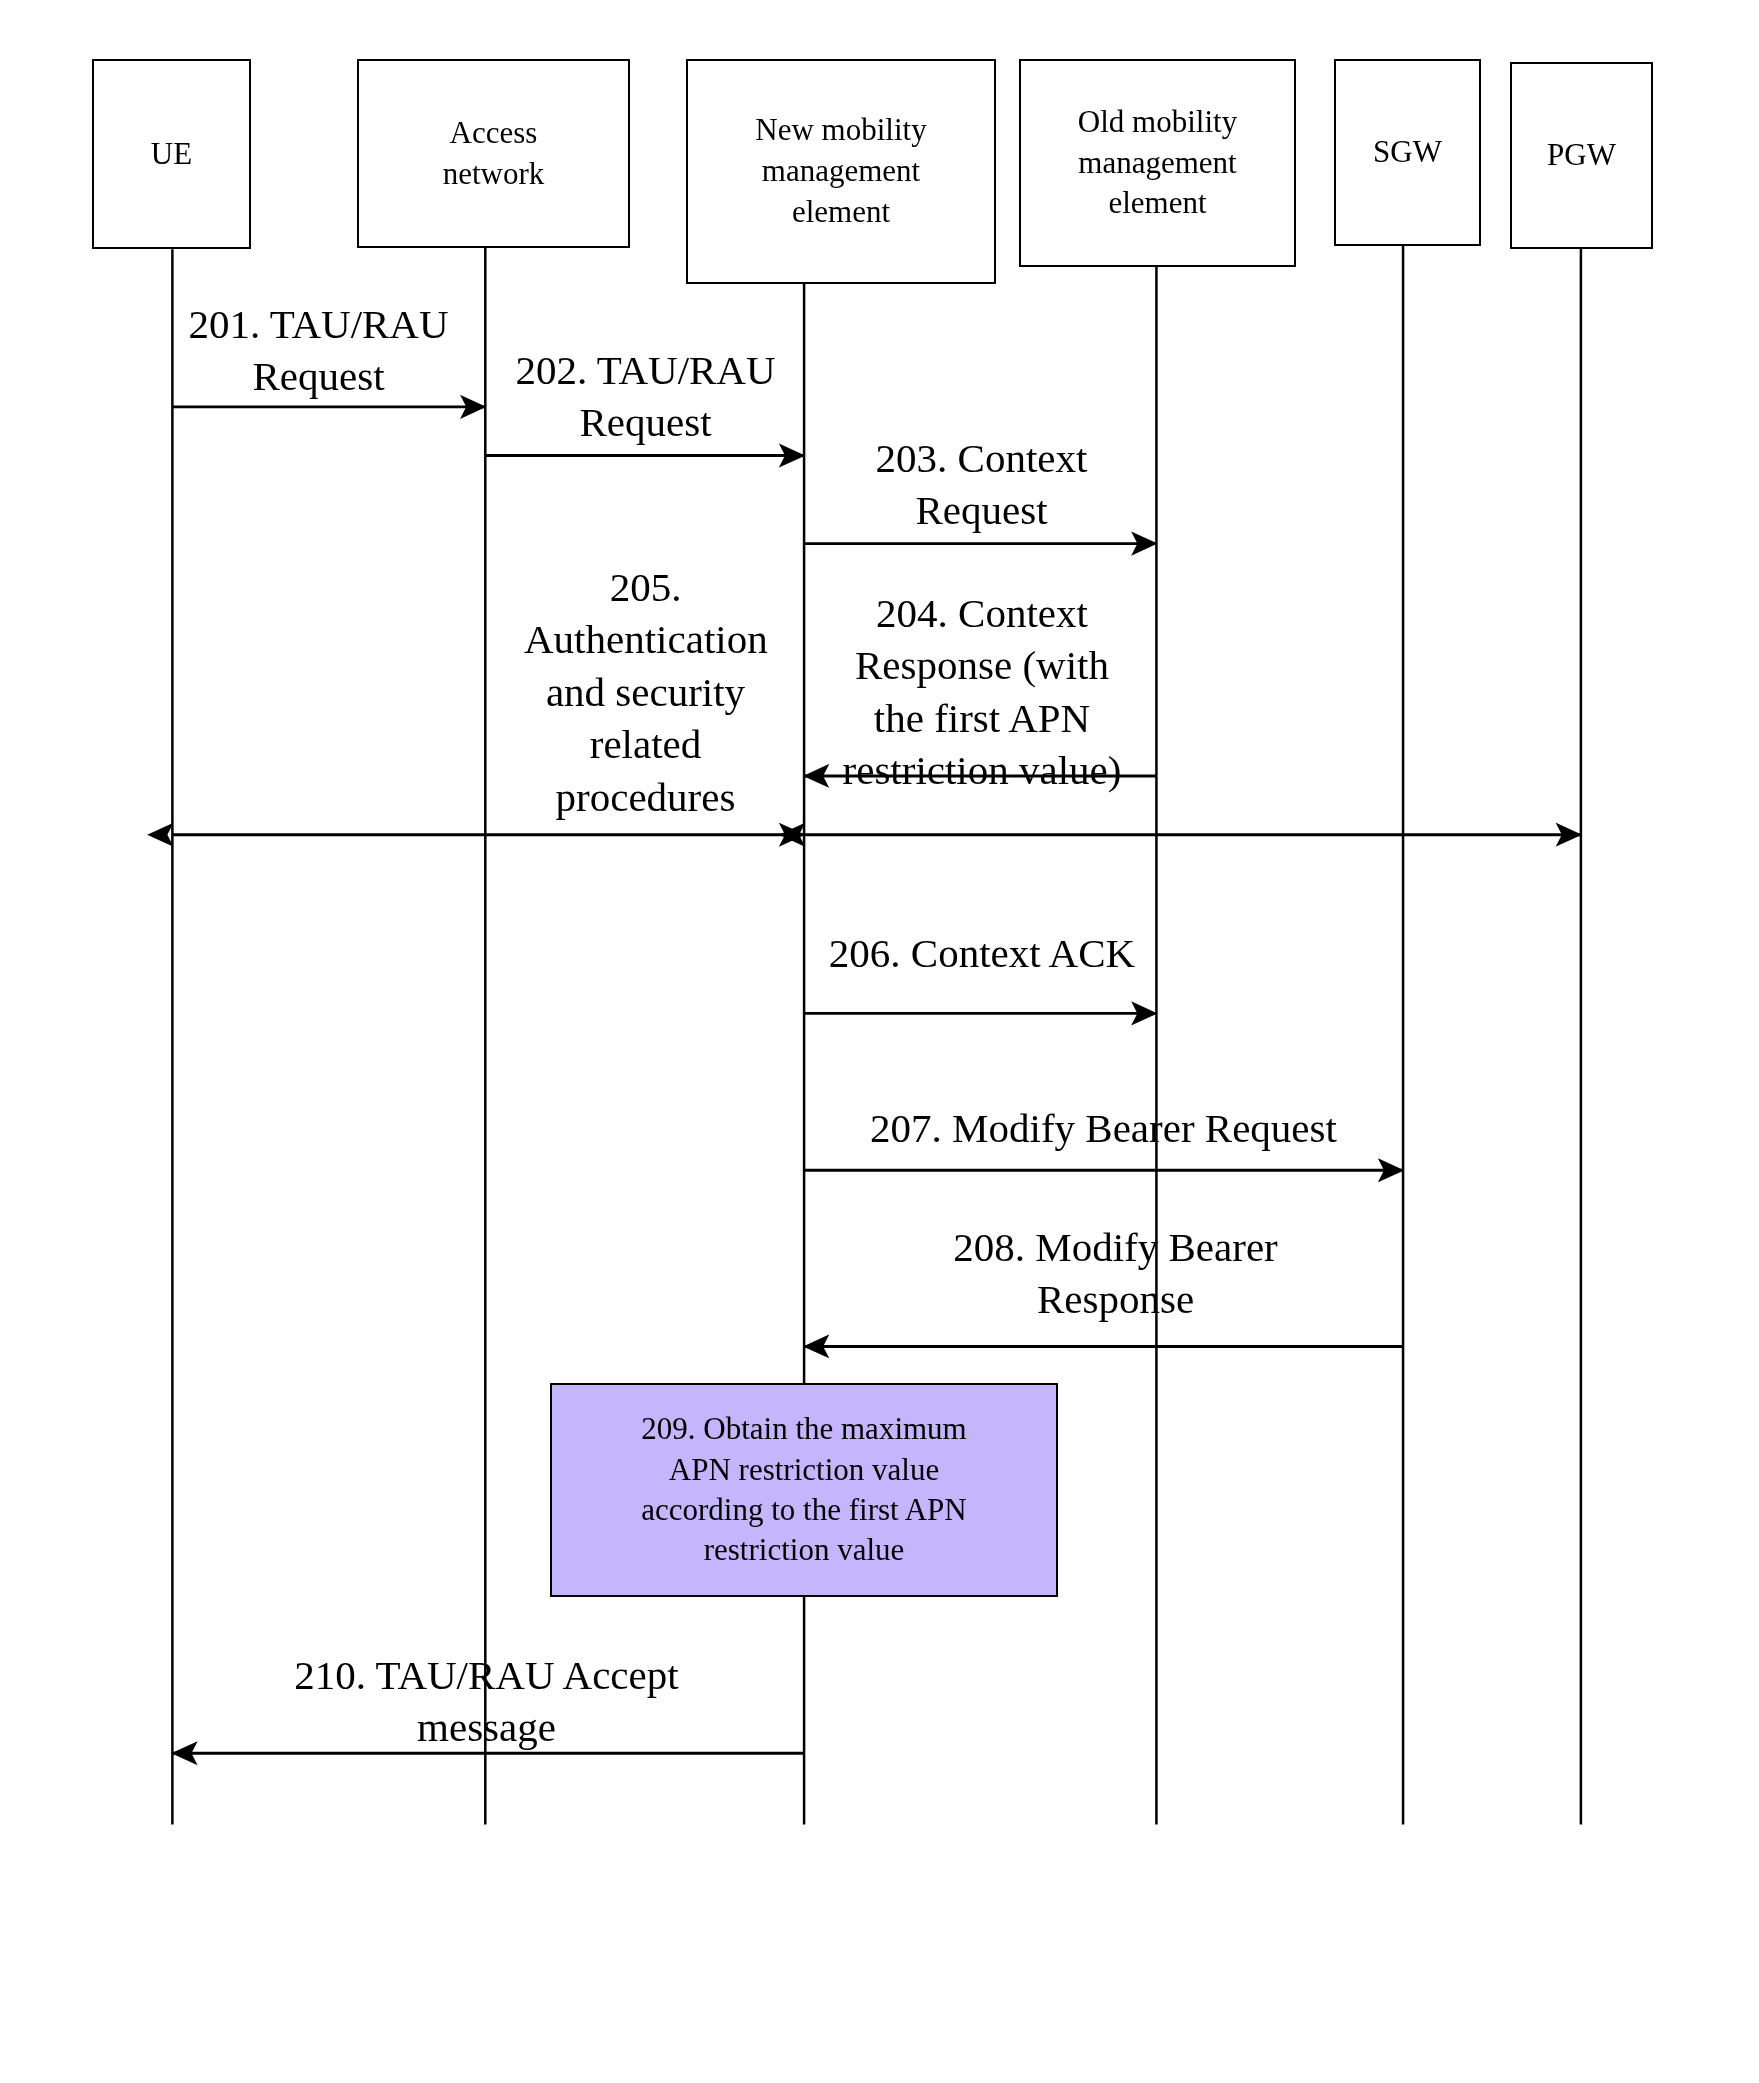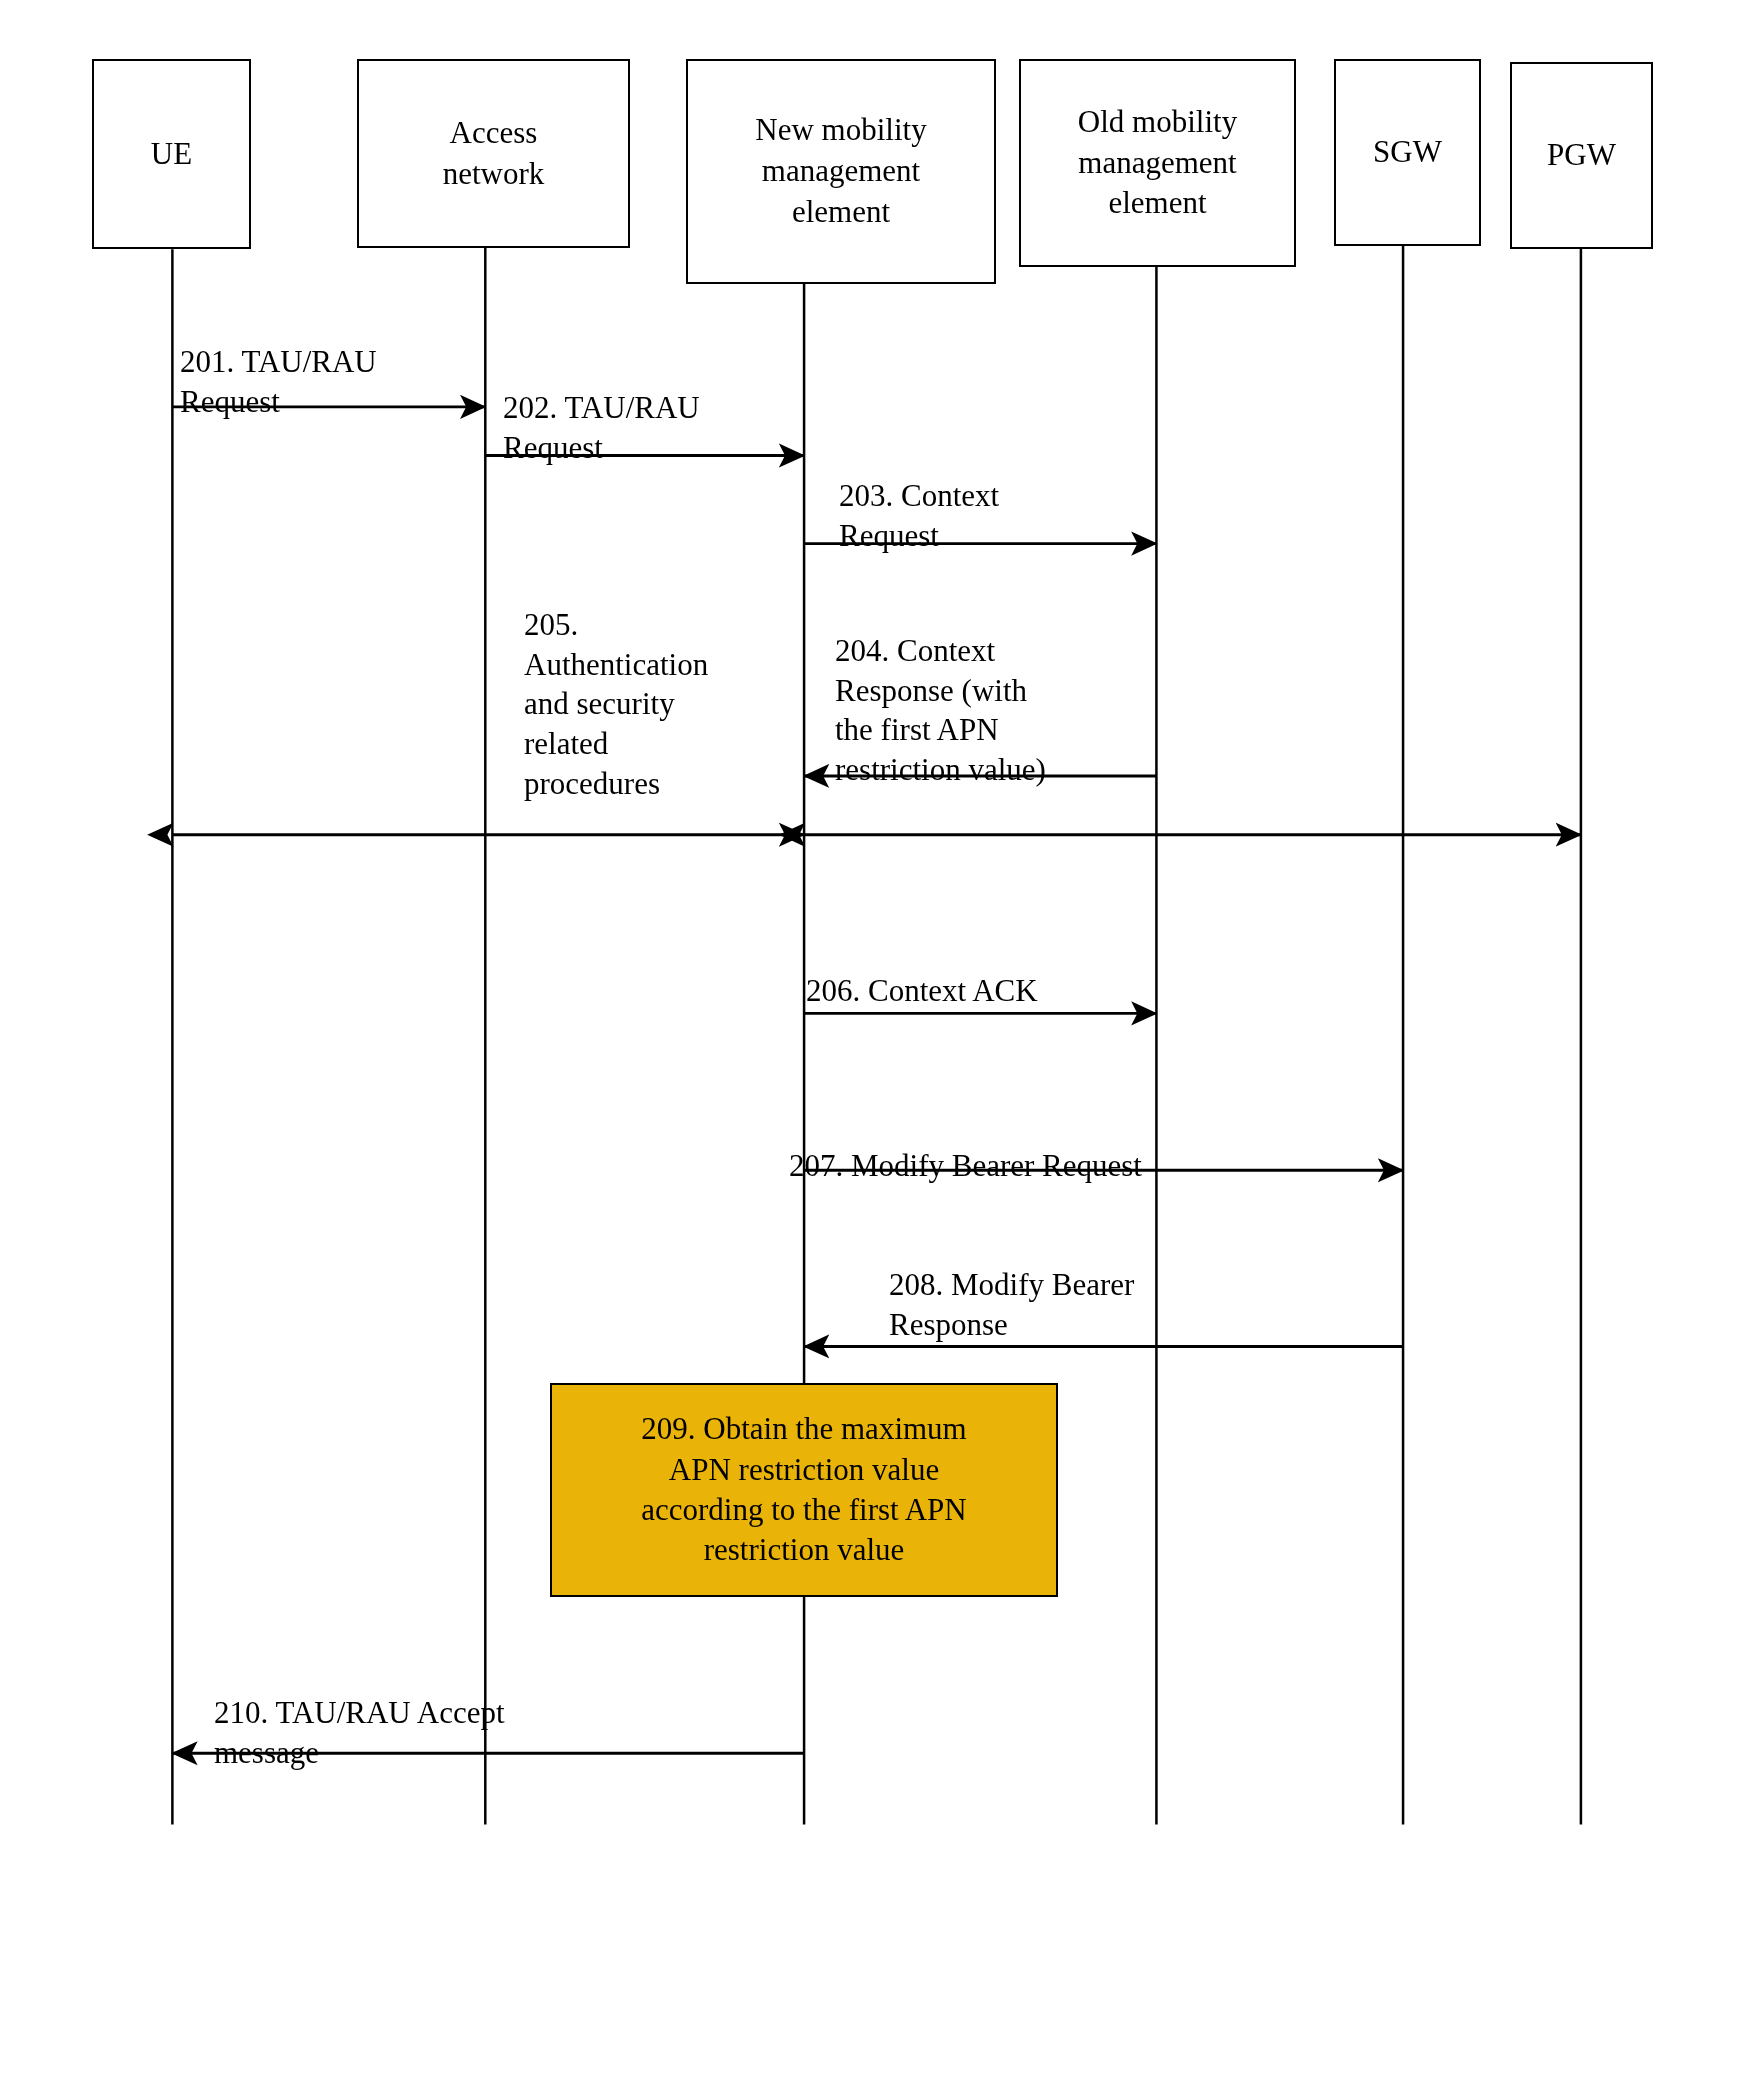--- a/index.html
+++ b/index.html
@@ -37,30 +37,30 @@
     align-items: center;
     justify-content: center;
     text-align: center;
     line-height: 1.32;
     font-size: 31px;
     padding: 3.4px 6.7px;
   }
   
   .msg-label {
     position: absolute;
-    font-size: 31px;
+    text-align: center;
+    font-size: 41px;
     line-height: 1.28;
     white-space: pre-line;
-    margin-top: 44px;
   }
   
   .note-box {
     position: absolute;
     border: 2.5px solid #000;
-    background: #eab308;
+    background: #c4b5fd;
     box-sizing: border-box;
     display: flex;
     align-items: center;
     justify-content: center;
     text-align: center;
     font-size: 31px;
     line-height: 1.30;
     white-space: pre-line;
     padding: 5px 8.4px;
   }

